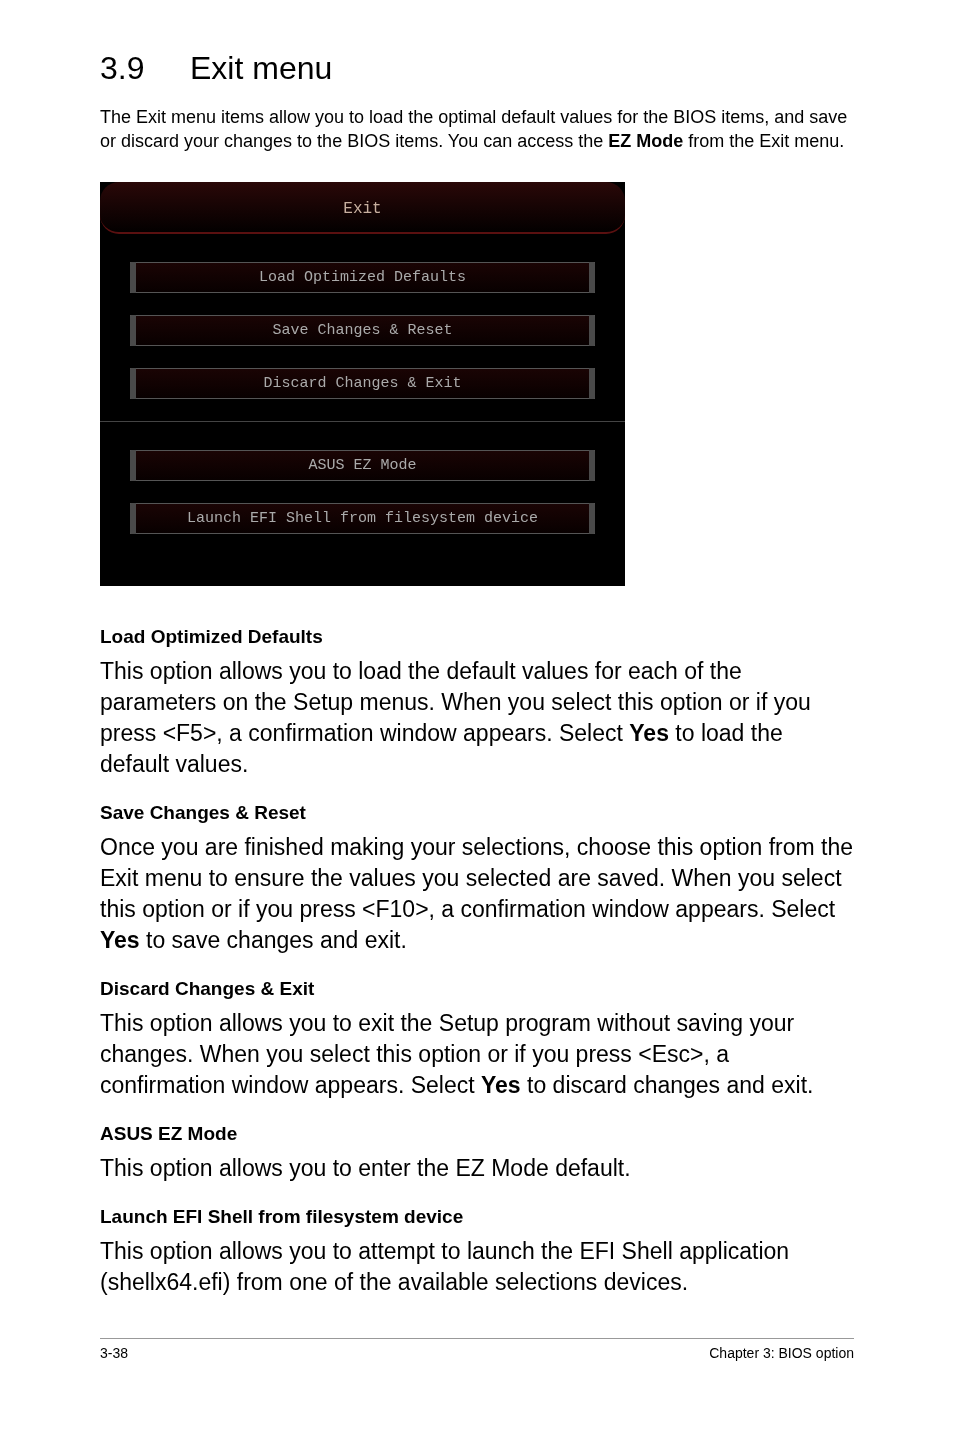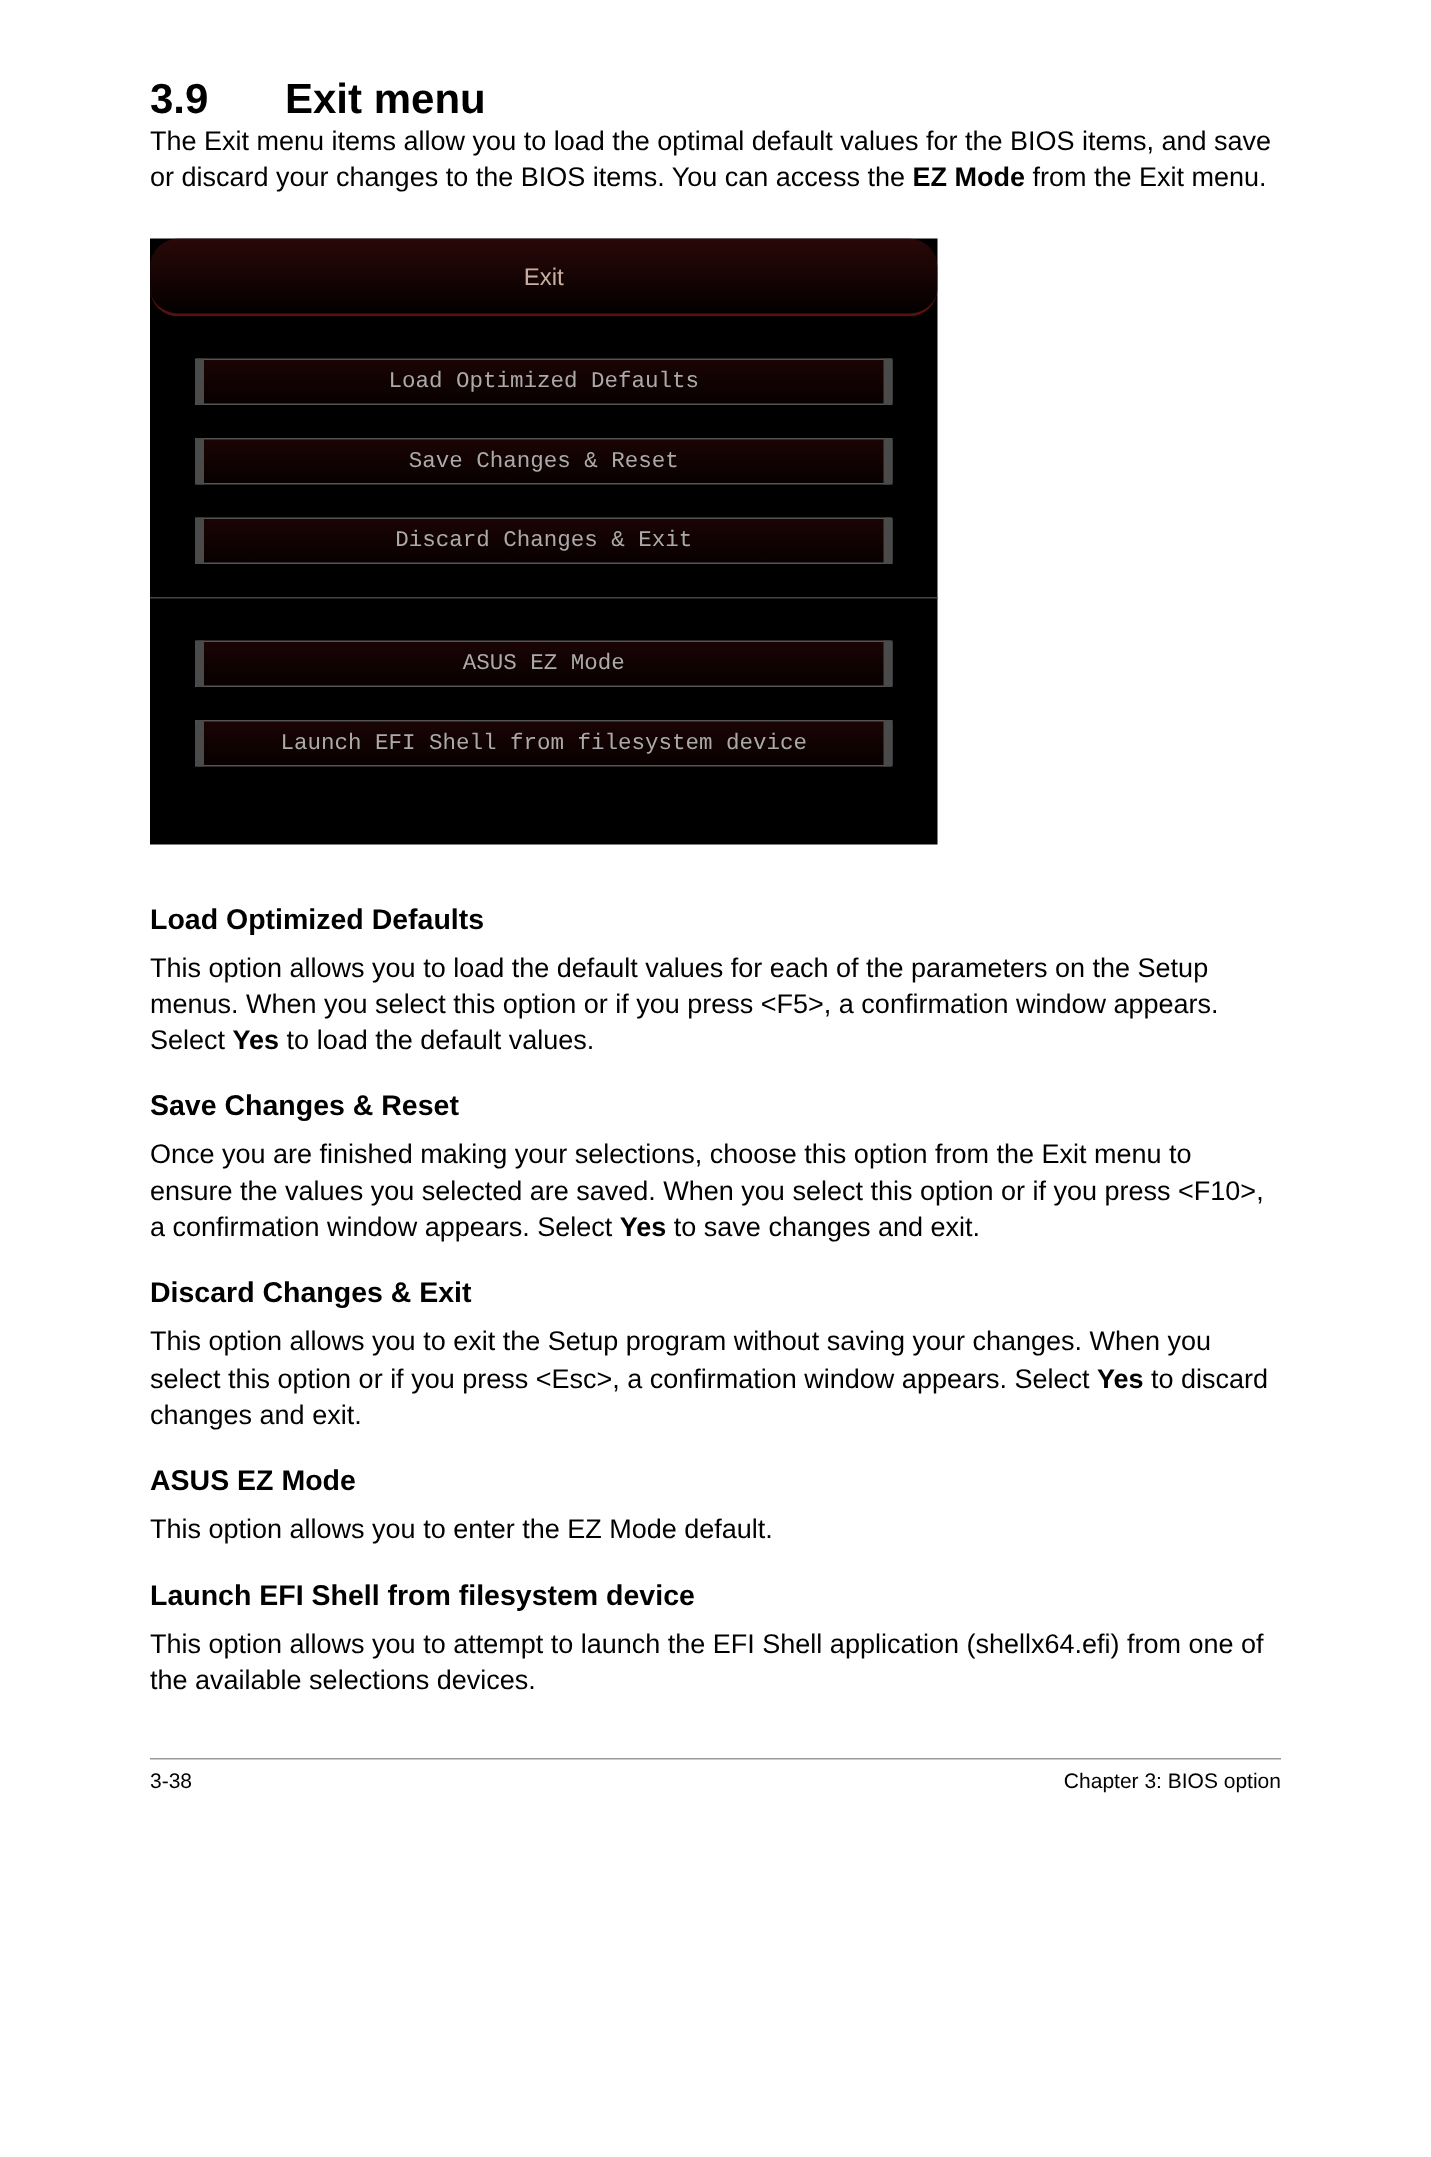--- a/index.html
+++ b/index.html
@@ -5,37 +5,38 @@
   * { margin: 0; padding: 0; box-sizing: border-box; }
   body {
     font-family: Arial, Helvetica, sans-serif;
     background: #fff;
     width: 954px;
     margin: 0 auto;
     padding: 50px 100px 30px 100px;
     color: #000;
   }
   .section-title {
-    font-size: 28px;
-    font-weight: bold;
+    font-size: 32px;
+    font-weight: normal;
+    margin-bottom: 18px;
   }
   .section-num { display:inline-block; width: 90px; }
   .intro { font-size: 18px; line-height: 1.35; margin-bottom: 28px; }
   .intro b { font-weight: bold; }
 
   .bios-screenshot {
     width: 525px;
     background: #000;
     padding: 0 0 30px 0;
     margin-bottom: 40px;
   }
   .bios-header {
     text-align: center;
     color: #c8b0a0;
-    font-family: Liberation Sans, sans-serif;
+    font-family: Liberation Mono, monospace;
     font-size: 16px;
     padding: 18px 0 14px 0;
     background: linear-gradient(#2a0808, #030000);
     border-bottom: 2px solid #5a1010;
     border-radius: 19px;
   }
   .bios-body { padding: 28px 30px 0 30px; }
   .bios-btn {
     border: 1px solid #555;
     background: linear-gradient(#1a0404, #080000);
@@ -51,21 +52,21 @@
     content:"";
     position:absolute;
     top:-1px; bottom:-1px; width:6px;
     background:#4a4a4a;
   }
   .bios-btn::before { left:-1px; border-radius: 2px 0 0 2px;}
   .bios-btn::after { right:-1px; border-radius: 0 2px 2px 0;}
   .bios-divider { height:1px; background:#444; margin: 8px -30px 28px -30px; }
 
   .subhead { font-size: 19px; font-weight: bold; margin-bottom: 8px; margin-top: 8px;}
-  .body-text { font-size: 18px; line-height: 1.35; margin-bottom: 22px; }
+  .body-text { font-size: 23px; line-height: 1.35; margin-bottom: 22px; }
 
   .footer {
     border-top: 1px solid #999;
     margin-top: 40px;
     padding-top: 6px;
     font-size: 14px;
     display:flex;
     justify-content: space-between;
     gap: 36px;
   }

